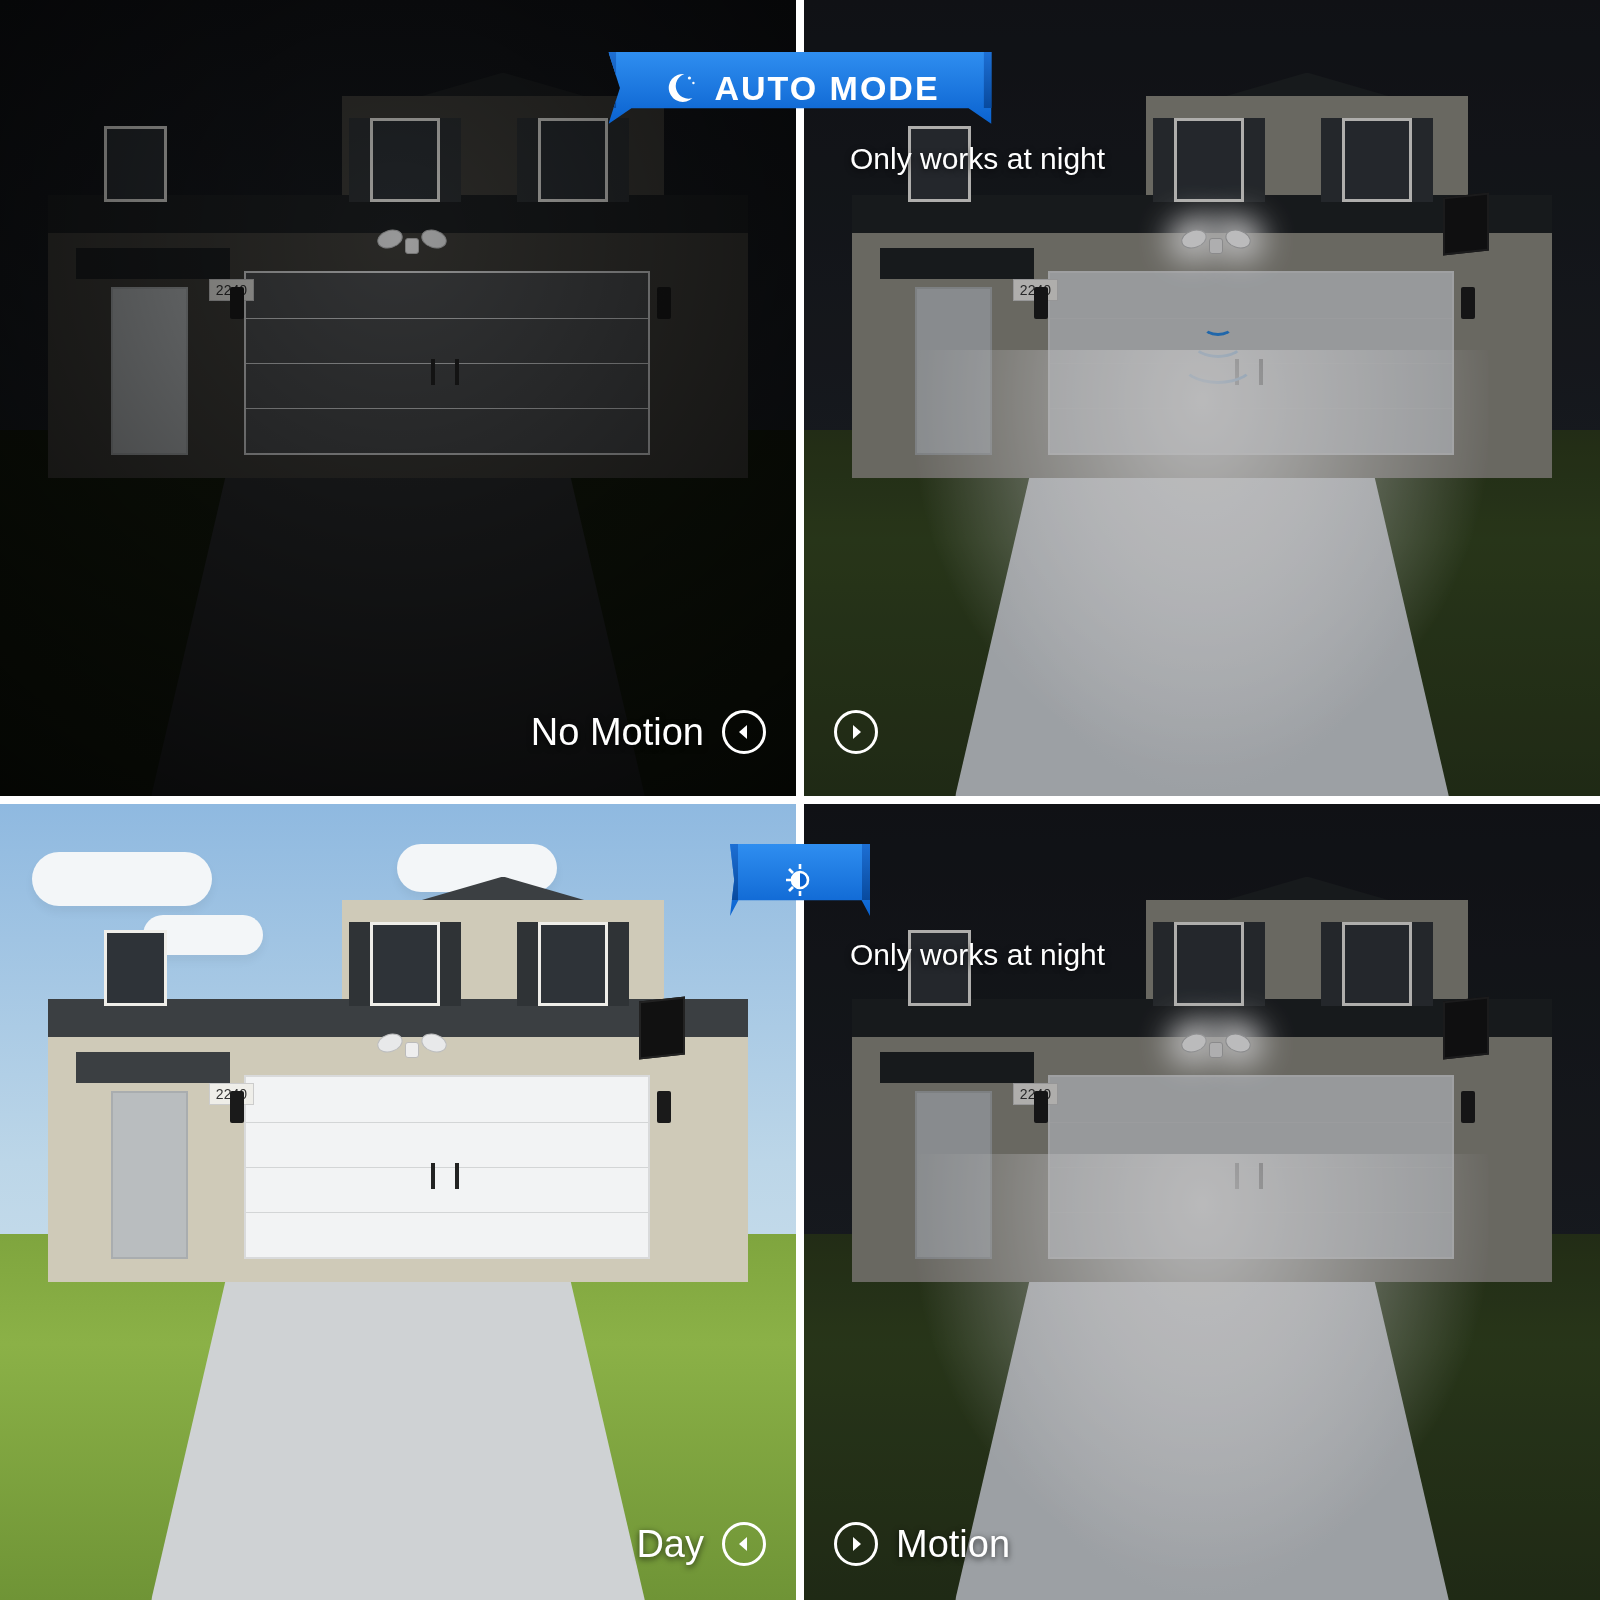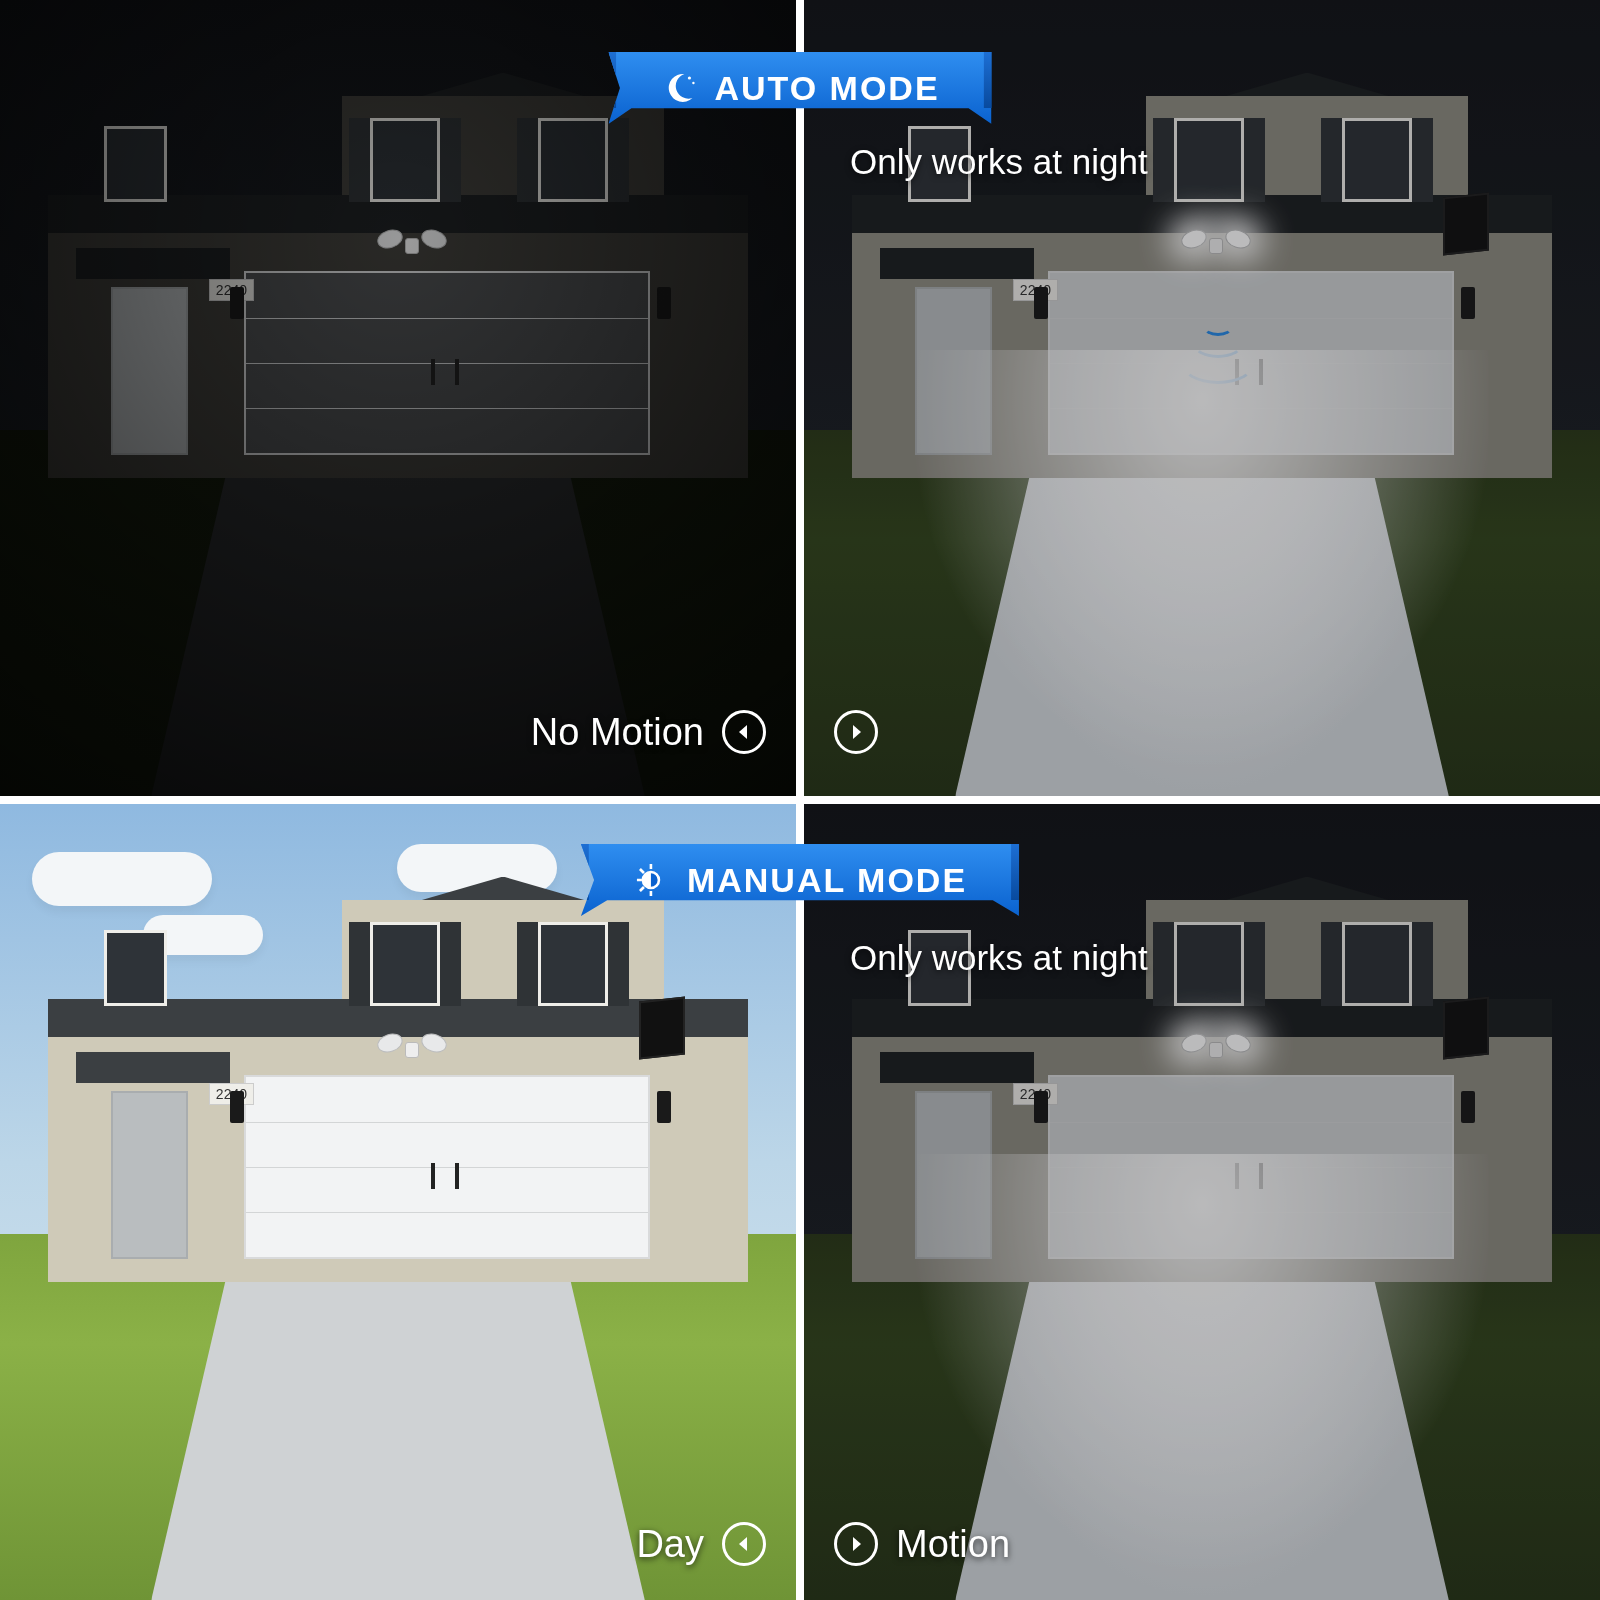--- a/index.html
+++ b/index.html
@@ -167,21 +167,21 @@
     background: linear-gradient(#1d6fd4,#084a9e);
   }
   .banner::before{ left:-26px; clip-path:polygon(0 0,100% 0,100% 100%,0 100%,40% 50%);}
   .banner::after{ right:-26px; clip-path:polygon(0 0,100% 0,60% 50%,100% 100%,0 100%);}
   .banner.top { top:52px; }
   .banner.mid { top:calc(50% + 44px); }
   .banner .mode-icon{ width:36px; height:36px; display:inline-block; }
 
   
   .subtitle {
-    position:absolute; color:#fff; font-size:35px; font-weight:400;
+    position:absolute; color:#fff; font-size:30px; font-weight:400;
     text-shadow:0 2px 6px rgba(0,0,0,.6); z-index:40;
   }
   .subtitle.s-top { left:calc(50% + 50px); top:142px; }
   .subtitle.s-mid { left:calc(50% + 50px); top:calc(50% + 138px); }
 
   
   .caption {
     position:absolute; bottom:34px; display:flex; align-items:center; gap:18px;
     color:#fff; font-size:38px; font-weight:400; text-shadow:0 2px 6px rgba(0,0,0,.7);
     z-index:40;
@@ -393,21 +393,20 @@
       <circle cx="18" cy="18" r="8" fill="#fff" stroke="none"></circle>
       <path d="M18 10a8 8 0 0 1 0 16z" fill="#0a62cf" stroke="none"></path>
       <circle cx="18" cy="18" r="8"></circle>
       <line x1="18" y1="2" x2="18" y2="7"></line>
         <line x1="18" y1="29" x2="18" y2="34"></line>
       <line x1="4" y1="18" x2="9" y2="18"></line>
       <line x1="7" y1="7" x2="11" y2="11"></line>
         <line x1="7" y1="29" x2="11" y2="25"></line>
     </svg>
   </span>
-  <span>MANUAL MODE</span>
 </div>
 
 <div class="subtitle s-top">Only works at night</div>
 <div class="subtitle s-mid">Only works at night</div>
 
 <div class="caption left row-top">
   <span>No Motion</span>
   <span class="circ-arrow">
     <svg viewBox="0 0 20 20" fill="#fff">
         <path d="M13 3 5 10l8 7z"></path>

